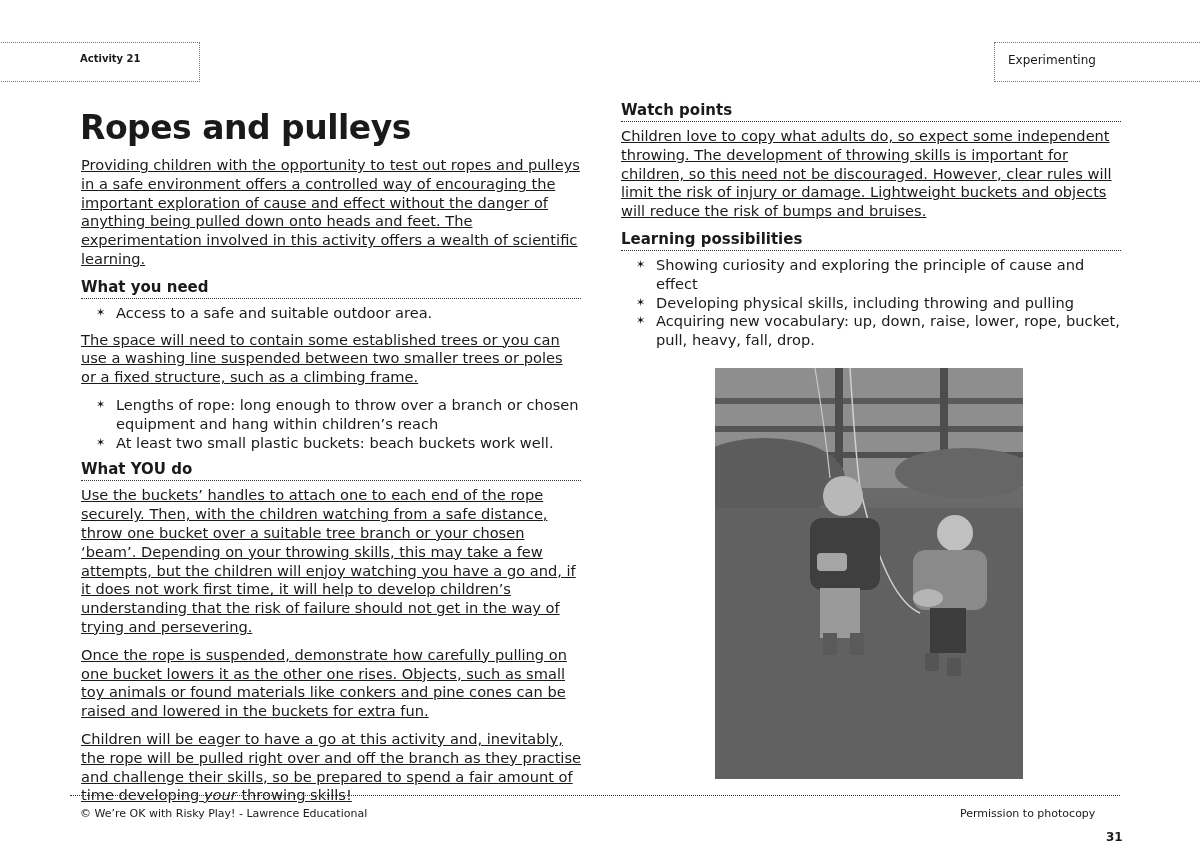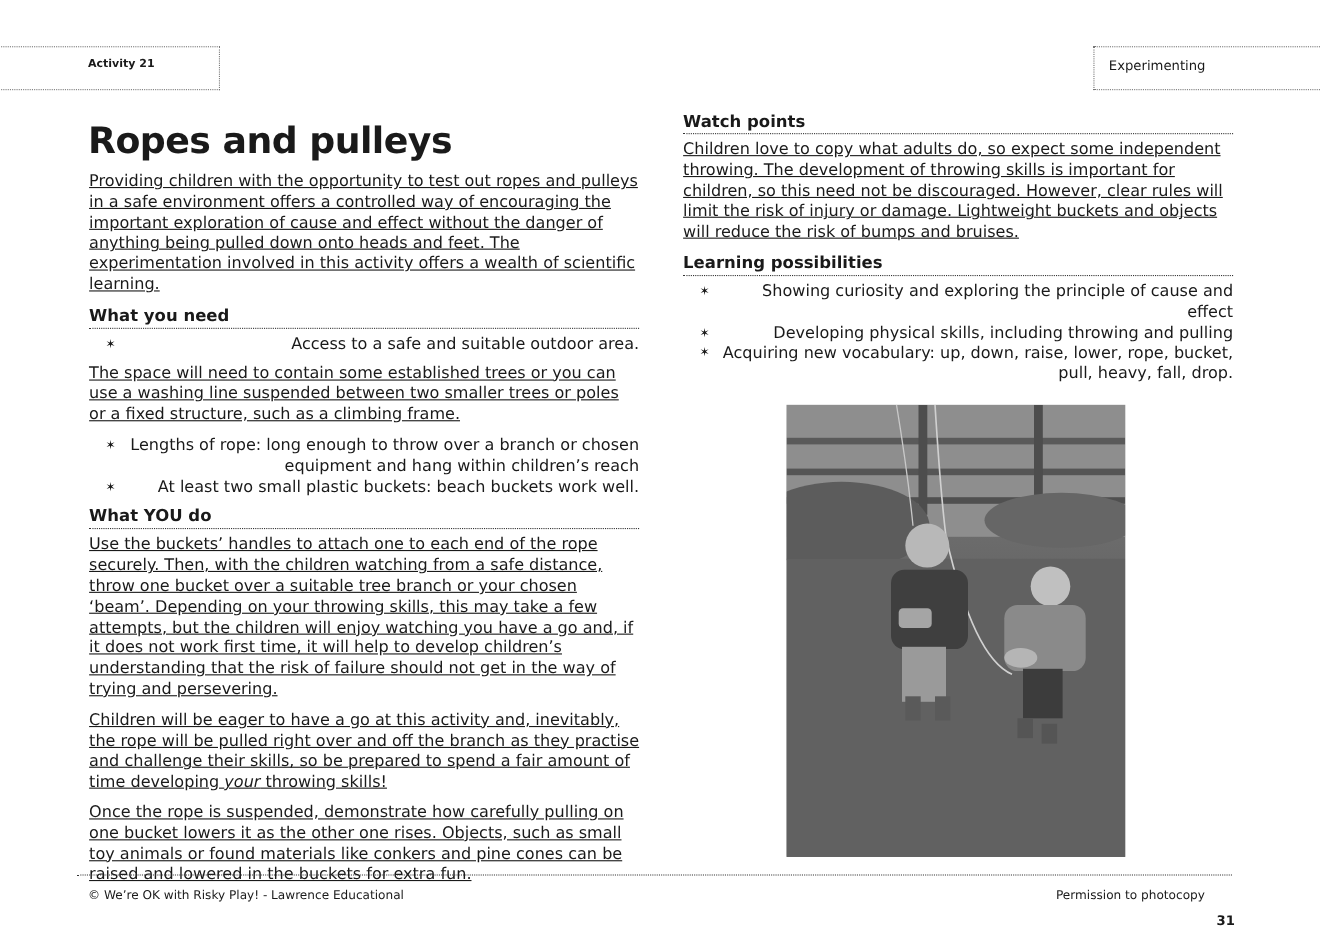--- a/index.html
+++ b/index.html
@@ -8,21 +8,21 @@
   #hdr-left { left:-2px; top:42px; width:202px; height:40px; }
   #hdr-left span { position:absolute; left:81px; top:10px; font-weight:bold; font-size:10px; }
   #hdr-right { left:994px; top:42px; width:210px; height:40px; }
   #hdr-right span { position:absolute; left:13px; top:10px; font-size:12px; }
   .title { position:absolute; left:80px; top:108px; font-size:33px; font-weight:bold; letter-spacing:-0.5px; margin:0; }
   .col { position:absolute; font-size:14.6px; line-height:18.8px; }
   #col-left { left:81px; top:156px; width:500px; }
   #col-right { left:621px; top:101px; width:500px; }
   .col p { margin:0 0 9px 0;text-decoration:underline; }
   .sec-head { font-weight:bold; font-size:15px; border-bottom:1px dotted #333; padding-bottom:1px; margin:0 0 5px 0; line-height:19px; }
-  ul.bul { list-style:none; margin:0 0 8px 0; padding:0 0 0 35px;text-align:right; }
+  ul.bul { list-style:none; margin:0 0 8px 0; padding:0 0 0 35px; }
   ul.bul li { position:relative; }
   ul.bul li::before { content:"\2736"; position:absolute; left:-20px; font-size:11px; }
   .photo { position:absolute; left:715px; top:368px; width:308px; height:411px; background:linear-gradient(180deg,#9a9a9a 0%,#6e6e6e 25%,#5a5a5a 60%,#646464 100%); overflow:hidden; }
   .footer-line { position:absolute; left:70px; top:795px; width:1050px; border-top:1px dotted #333; }
   .foot { position:absolute; top:807px; font-size:11px; }
   #foot-left { left:80px; }
   #foot-right { left:960px; }
   #page-num { left:1106px; font-size:12px; top:830px;font-weight:bold; }
 </style>
 </head>
@@ -45,22 +45,22 @@
     <li>Access to a safe and suitable outdoor area.</li>
   </ul>
   <p>The space will need to contain some established trees or you can use a washing line suspended between two smaller trees or poles or a fixed structure, such as a climbing frame.</p>
   <ul class="bul">
     <li>Lengths of rope: long enough to throw over a branch or chosen equipment and hang within children’s reach</li>
     <li>At least two small plastic buckets: beach buckets work well.</li>
   </ul>
 
   <div class="sec-head">What YOU do</div>
   <p>Use the buckets’ handles to attach one to each end of the rope securely. Then, with the children watching from a safe distance, throw one bucket over a suitable tree branch or your chosen ‘beam’. Depending on your throwing skills, this may take a few attempts, but the children will enjoy watching you have a go and, if it does not work first time, it will help to develop children’s understanding that the risk of failure should not get in the way of trying and persevering.</p>
+  <p>Once the rope is suspended, demonstrate how carefully pulling on one bucket lowers it as the other one rises. Objects, such as small toy animals or found materials like conkers and pine cones can be raised and lowered in the buckets for extra fun.</p>
   <p><span>Children will be eager to have a go at this activity and, inevitably, the rope will be pulled right over and off the branch as they practise and challenge their skills, so be prepared to spend a fair amount of time developing </span><em>your</em><span> throwing skills!</span></p>
-  <p>Once the rope is suspended, demonstrate how carefully pulling on one bucket lowers it as the other one rises. Objects, such as small toy animals or found materials like conkers and pine cones can be raised and lowered in the buckets for extra fun.</p>
 </div>
 
 <div id="col-right" class="col">
   <div class="sec-head">Watch points</div>
   <p>Children love to copy what adults do, so expect some independent throwing. The development of throwing skills is important for children, so this need not be discouraged. However, clear rules will limit the risk of injury or damage. Lightweight buckets and objects will reduce the risk of bumps and bruises.</p>
 
   <div class="sec-head">Learning possibilities</div>
   <ul class="bul">
     <li>Showing curiosity and exploring the principle of cause and effect</li>
     <li>Developing physical skills, including throwing and pulling</li>

